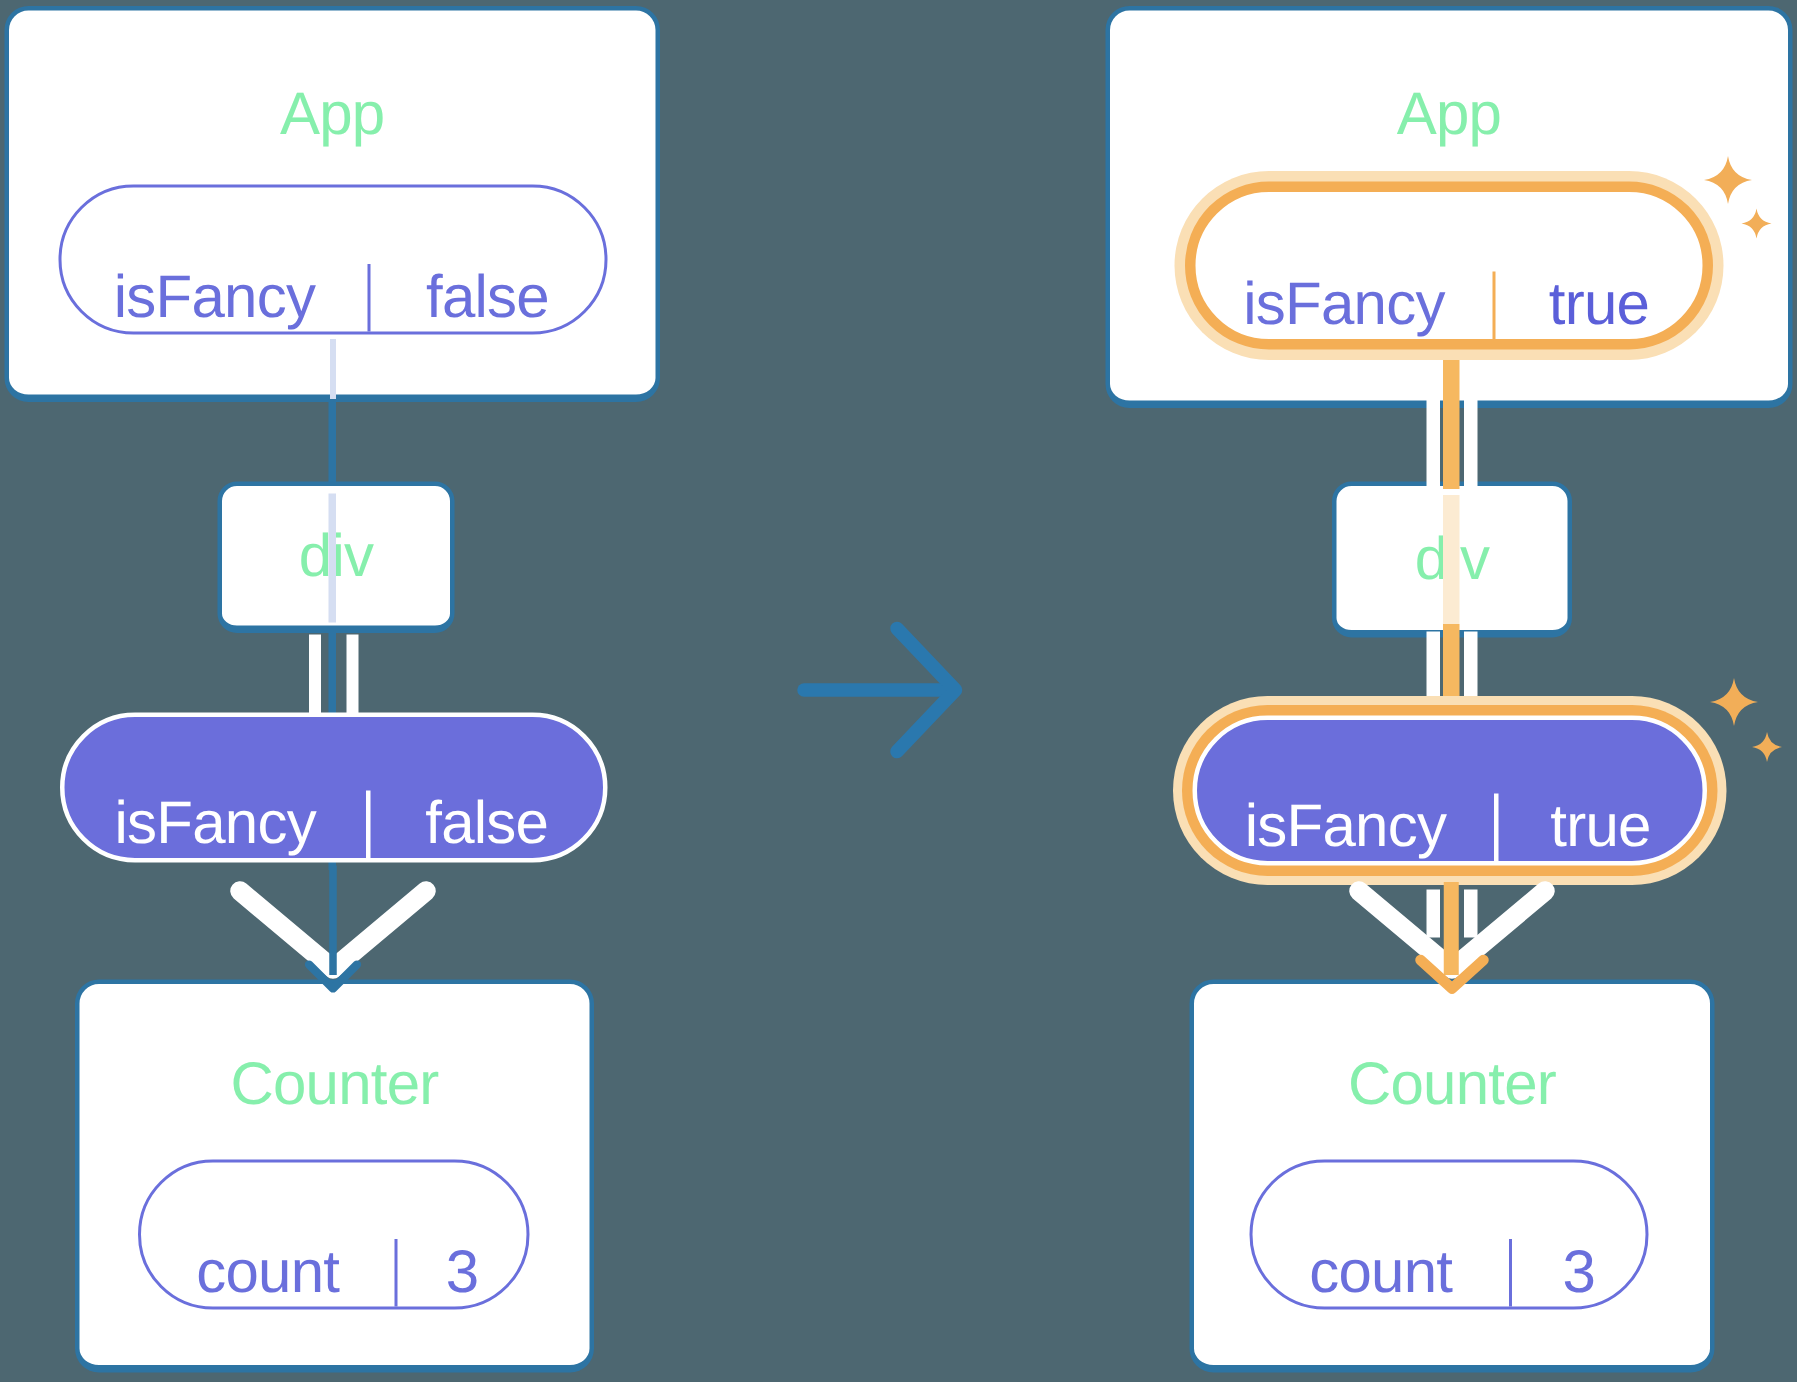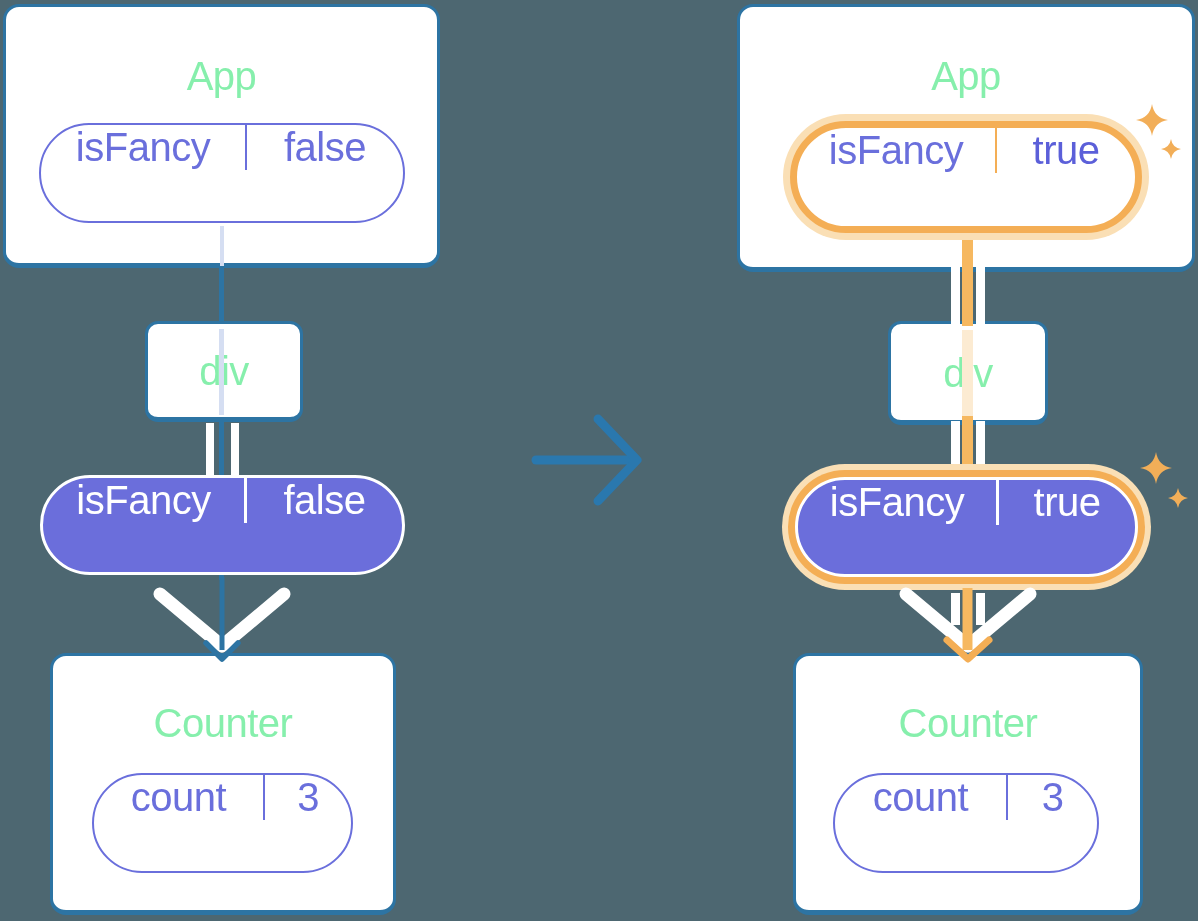--- a/index.html
+++ b/index.html
@@ -17,21 +17,21 @@
     border-radius:16px;z-index:3;
   }
   .card.small{border-radius:13px;}
   .node-title{
     position:absolute;z-index:4;text-align:center;
     color:#86efac;font-size:40px;font-weight:500;letter-spacing:-0.5px;
     height:48px;line-height:48px;
   }
   
   .pill{
-    position:absolute;display:flex;align-items:flex-start;
+    position:absolute;display:flex;align-items:flex-end;
     border-radius:999px;z-index:4;font-size:40px;letter-spacing:-0.5px;
   }
   .pill .cell{display:flex;align-items:center;justify-content:center;}
   .pill-outline{background:#fff;border:2.5px solid #6A6FDC;color:#6A6FDC;}
   .pill-outline .cell.first{border-right:2px solid #6A6FDC;}
   .pill-solid{background:#6B6EDB;border:3px solid #fff;color:#fff;}
   .pill-solid .cell.first{border-right:3px solid #fff;}
   .pill-ring-outline{
     background:#fff;border:7px solid #F4AE55;color:#6A6FDC;
     box-shadow:0 0 0 7px #FADFB5;z-index:6;

